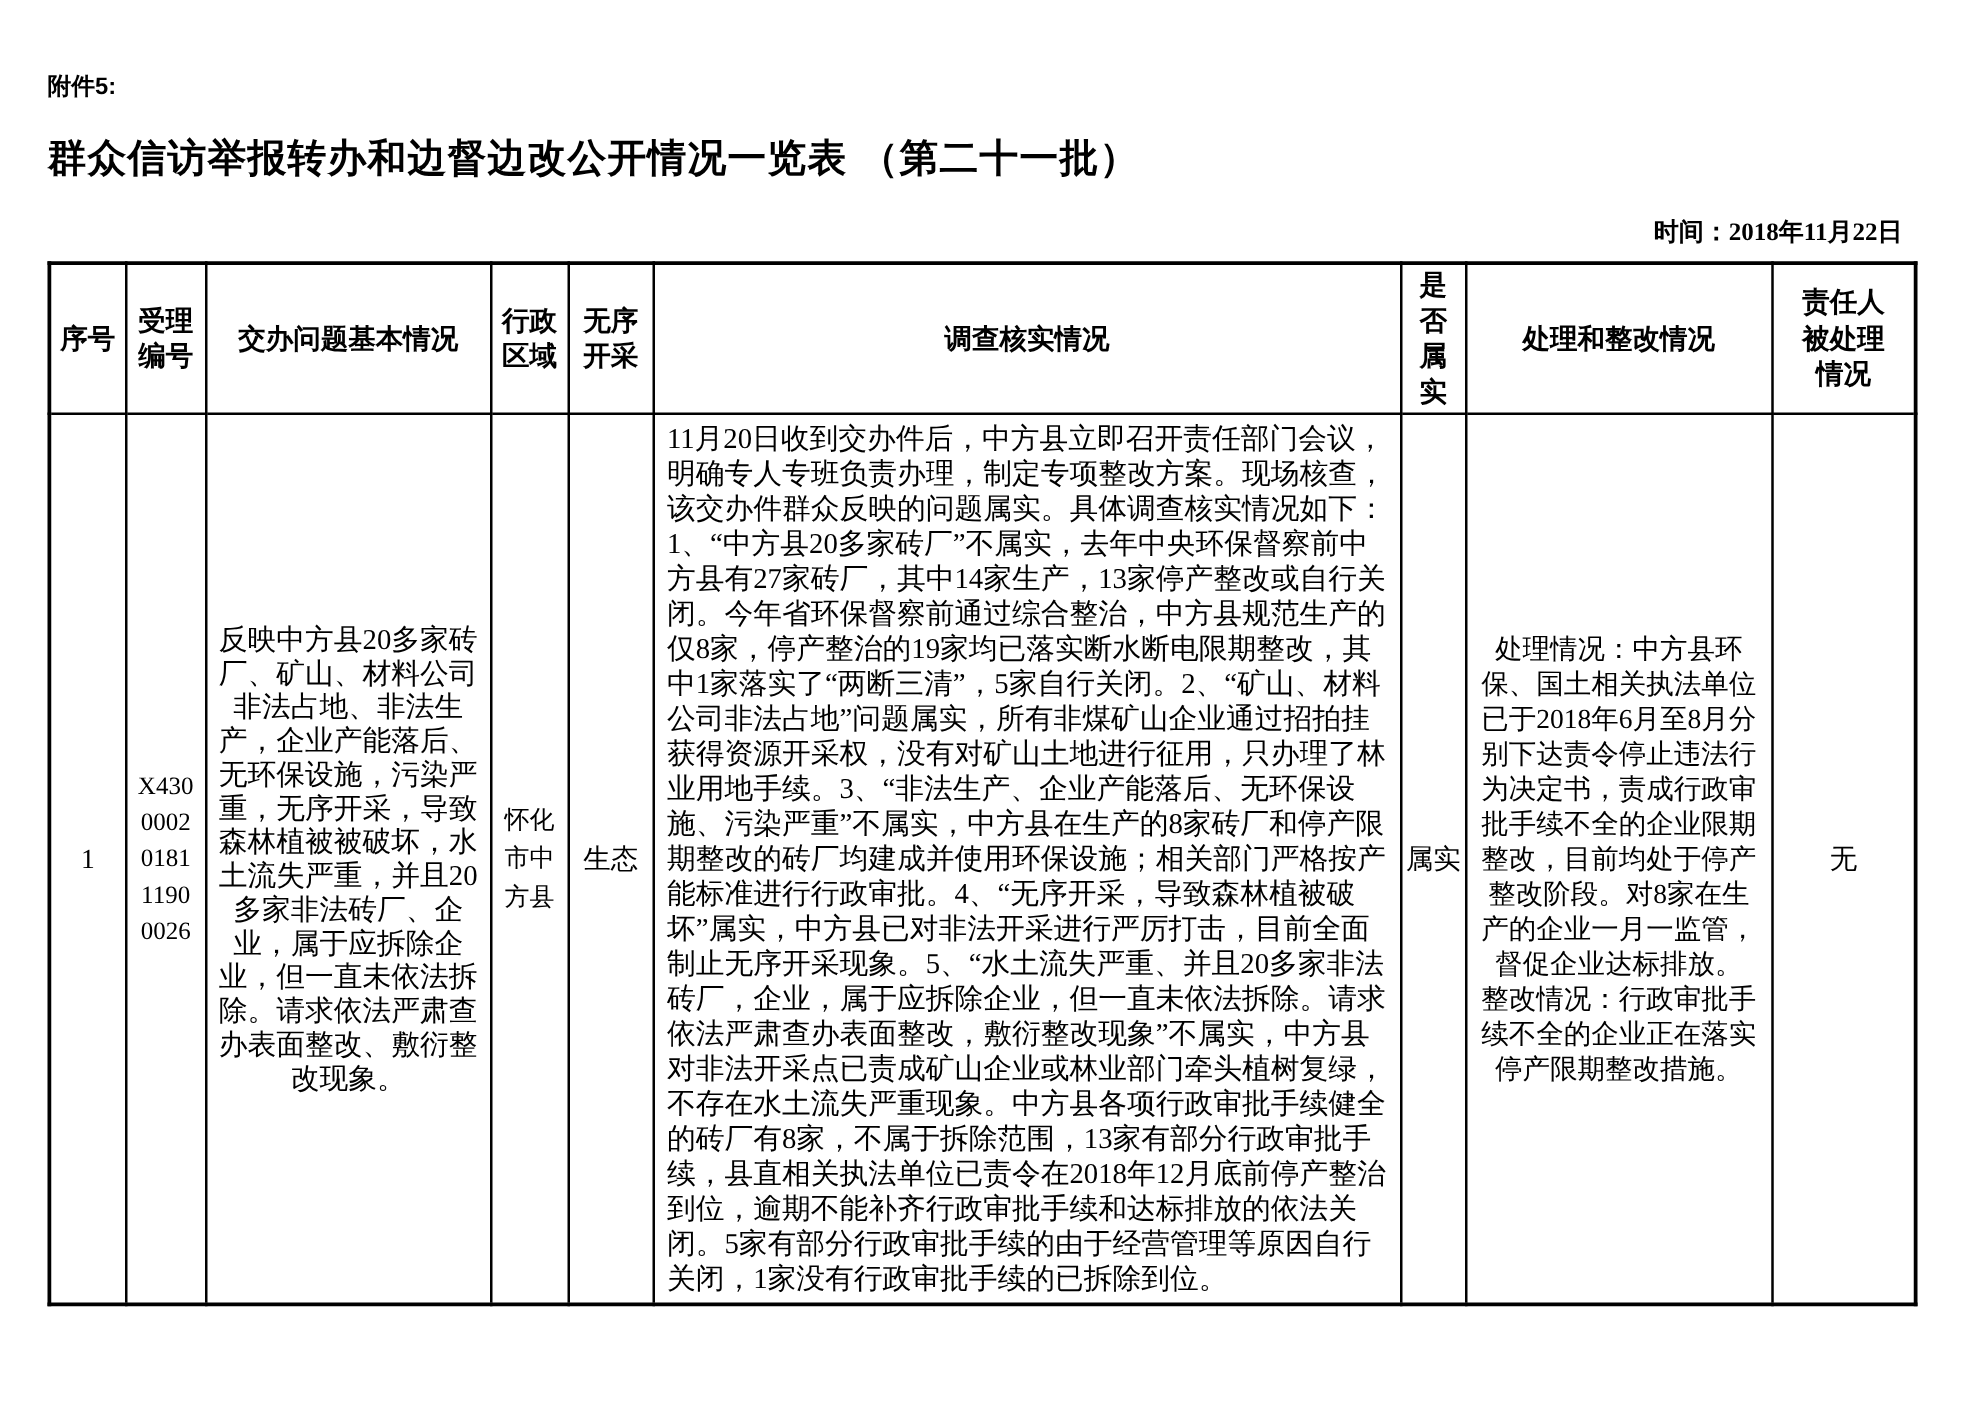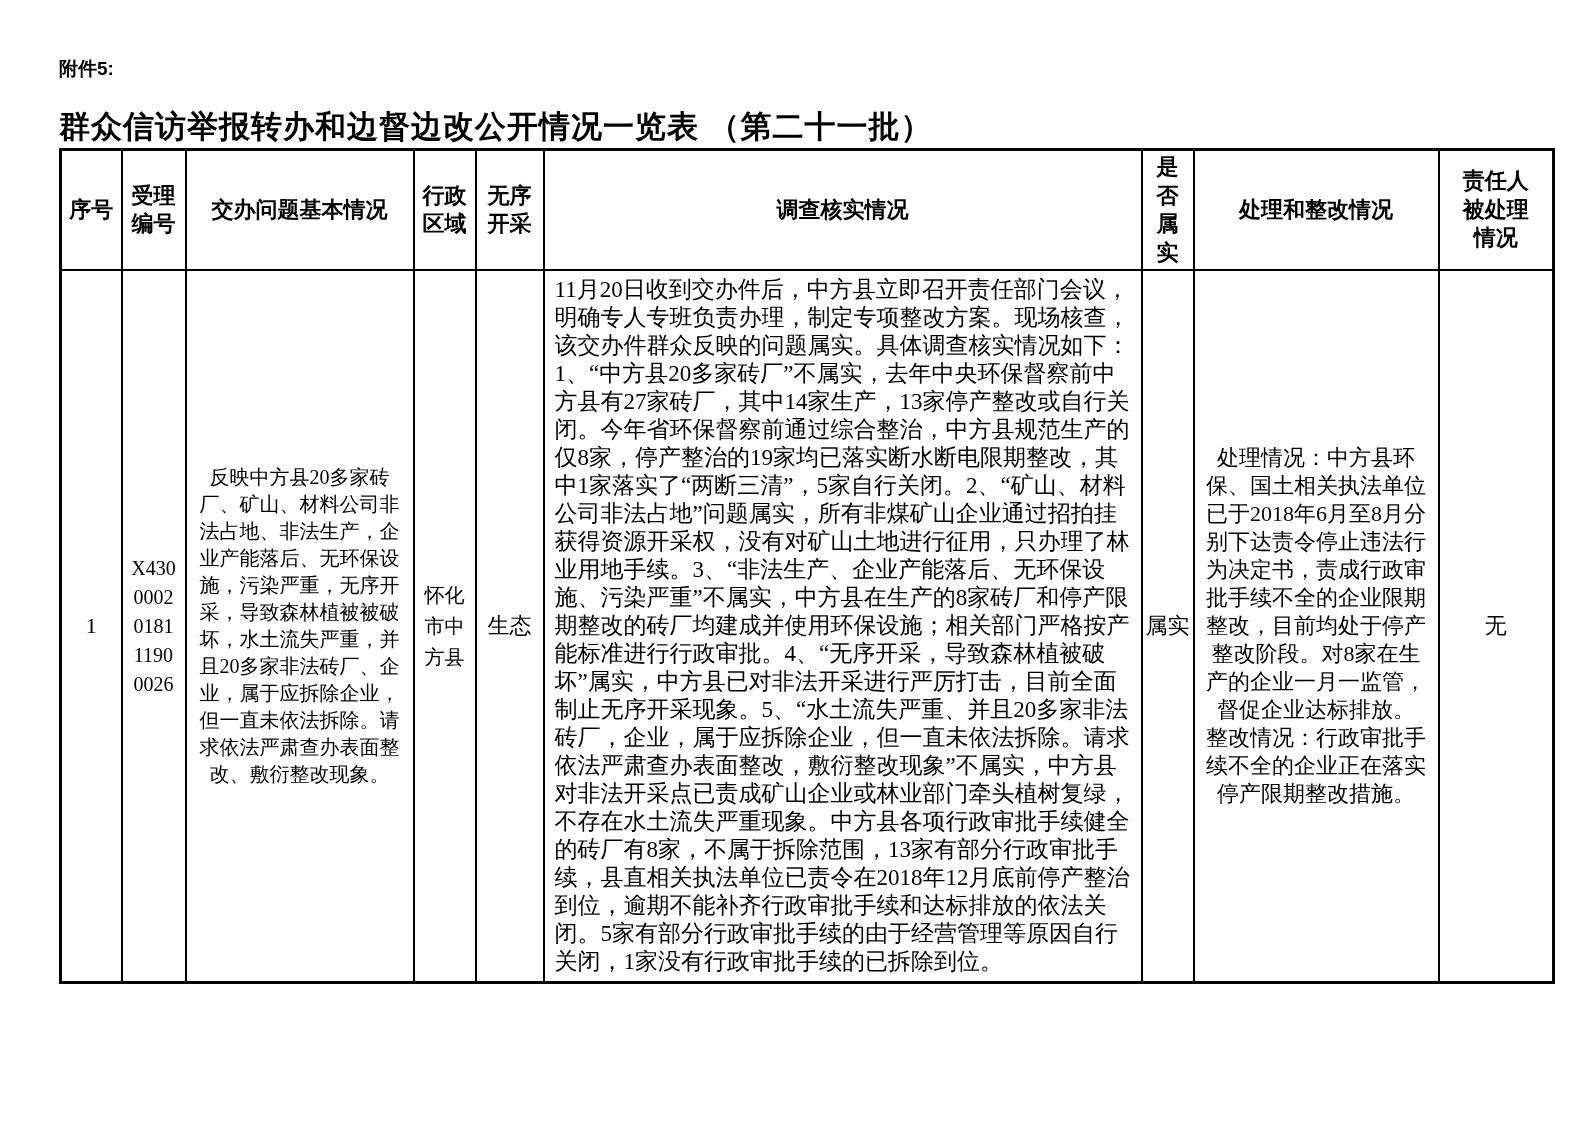--- a/index.html
+++ b/index.html
@@ -1,18 +1,18 @@
 <!DOCTYPE html>
 <html><head>
 <meta charset="utf-8">
 <style>
   html, body { margin: 0; padding: 0; background: #ffffff; }
   .page {
     width: 1569px; height: 1122px; box-sizing: border-box;
-    padding: 56px 47px 0 59px; background: #ffffff; color: #000;
+    padding: 56px 47px 0 38px; background: #ffffff; color: #000;
     font-family: "Liberation Serif", "DejaVu Serif", serif;
     overflow: hidden; position: relative;
   }
   .attachment {
     font-size: 19px; font-weight: bold;
     font-family: "Liberation Sans", "DejaVu Sans", sans-serif;
   }
   .title {
     margin-top: 24px; 
     font-size: 31px; font-weight: bold; letter-spacing: 1px;
@@ -33,40 +33,41 @@
   th {
     font-size: 22px; font-weight: bold; height: 97px;
     padding: 2px 4px; line-height: 1.3; box-sizing: border-box;
   }
   th.h-account { padding: 2px 20px; }
   td { font-size: 22px; }
   .c-case .case-num {
     display: inline-block; width: 46px; word-break: break-all;
     font-size: 20px; line-height: 1.45; text-align: center;
   }
-  .c-problem { font-size: 20px; line-height: 27px; padding: 0 9px; }
+  .c-problem { font-size: 23px; line-height: 27px; padding: 0 9px; }
   .c-region  { font-size: 20px; line-height: 1.55; padding: 0 4px; }
   .c-invest  {
     text-align: left; font-size: 23px; line-height: 28px;
     padding: 5px 10px; white-space: pre-line;
   }
   .c-handling { font-size: 22px; line-height: 28px; padding: 0 9px; white-space: pre-line; margin-left: 28px; }
   .footer {
     text-align: center; font-size: 14px; margin-top: 9px; letter-spacing: 3px;
   }
 </style>
 </head>
 <body>
 
 <div class="page">
 
   <div class="attachment">附件5:</div>
 
   <div class="title">群众信访举报转办和边督边改公开情况一览表 （第二十一批）</div>
 
+  <div class="date">时间：2018年11月22日</div>
 
   <table class="report">
     <colgroup>
       <col style="width:61px">
       <col style="width:64px">
       <col style="width:228px">
       <col style="width:62px">
       <col style="width:68px">
       <col style="width:598px">
       <col style="width:52px">

